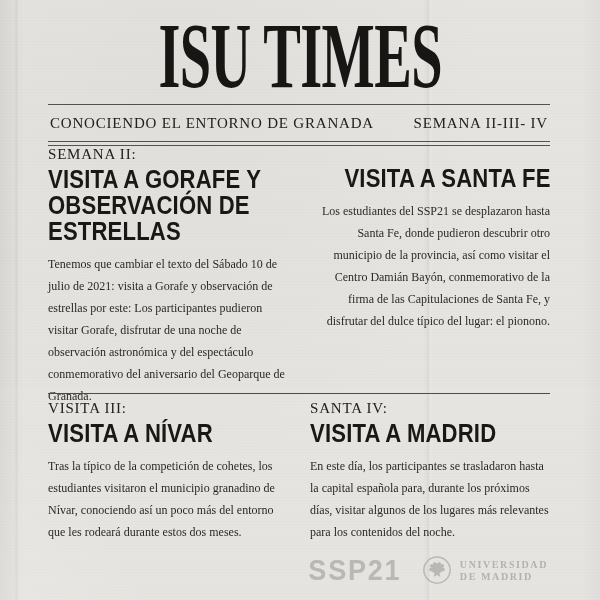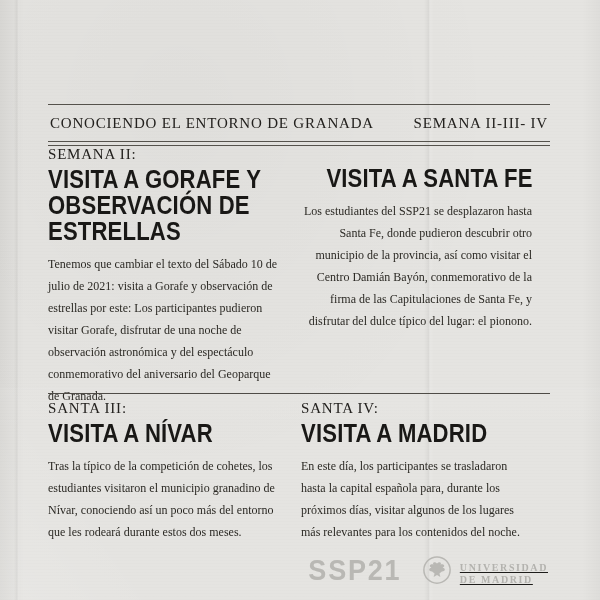--- a/index.html
+++ b/index.html
@@ -36,21 +36,21 @@
     transform:scaleX(0.60);transform-origin:center top;
     white-space:nowrap;
   }
 
   .band{position:absolute;left:48px;right:50px;top:104px;}
   .rule{height:1px;background:#55524c;}
   .band-row{display:flex;justify-content:space-between;align-items:baseline;padding:10px 2px 9px 2px;}
   .band-label{font-size:15px;letter-spacing:0.8px;color:#23211e;}
   .rule-gap{height:3px;}
 
-  .row{position:absolute;left:48px;right:68px;display:flex;gap:22px;}
+  .row{position:absolute;left:48px;right:50px;display:flex;gap:22px;}
   .row-top{top:146px;}
   .row-bottom{top:400px;}
   .col{flex:1 1 0;min-width:0;}
   .pad-top{padding-top:19px;text-align:right;}
 
   .kicker{font-size:15px;letter-spacing:0.8px;color:#23211e;margin:0 0 3px 0;}
   .headline{
     margin:0;
     font-family:"Liberation Sans", sans-serif;
     font-weight:700;font-size:26px;line-height:26px;
@@ -66,37 +66,40 @@
 
   .divider{position:absolute;left:48px;right:50px;top:393px;height:1px;background:#4f4c47;}
 
   .footer{position:absolute;right:52px;bottom:13px;display:flex;align-items:center;gap:20px;}
   .ssp-logo{
     font-family:"Liberation Sans", sans-serif;
     font-weight:700;font-size:30px;letter-spacing:2px;
     color:#b9b8b4;
     transform:scaleX(0.9);transform-origin:right center;
   }
-  .ugr{display:flex;align-items:flex-end;gap:8px;text-decoration:underline;}
+  .ugr{display:flex;align-items:center;gap:8px;}
   .ugr-text{display:flex;flex-direction:column;gap:1px;}
   .ugr-text span{
     font-family:"Liberation Serif", serif;
     font-size:10px;letter-spacing:1.6px;color:#b3b2ae;font-weight:700;
   }
 </style>
 </head>
 <body>
 
 <div class="page">
 
   <div class="crease-v-main"></div>
   <div class="crease-v-left"></div>
   <div class="crease-corner"></div>
   <div class="crease-h"></div>
 
+  <header class="masthead">
+    <h1 class="masthead-title">ISU TIMES</h1>
+  </header>
 
   <div class="band">
     <div class="rule"></div>
     <div class="band-row">
       <span class="band-label">CONOCIENDO EL ENTORNO DE GRANADA</span>
       <span class="band-label">SEMANA II-III- IV</span>
     </div>
     <div class="rule"></div>
     <div class="rule-gap"></div>
     <div class="rule"></div>
@@ -111,21 +114,21 @@
     <section class="col pad-top">
       <h2 class="headline">VISITA A SANTA FE</h2>
       <p class="body-text">Los estudiantes del SSP21 se desplazaron hasta Santa Fe, donde pudieron descubrir otro municipio de la provincia, así como visitar el Centro Damián Bayón, conmemorativo de la firma de las Capitulaciones de Santa Fe, y disfrutar del dulce típico del lugar: el pionono.</p>
     </section>
   </main>
 
   <div class="divider"></div>
 
   <main class="row row-bottom">
     <section class="col">
-      <div class="kicker">SANTA III:</div>
+      <div class="kicker">VISITA III:</div>
       <h2 class="headline">VISITA A NÍVAR</h2>
       <p class="body-text">Tras la típico de la competición de cohetes, los estudiantes visitaron el municipio granadino de Nívar, conociendo así un poco más del entorno que les rodeará durante estos dos meses.</p>
     </section>
     <section class="col">
       <div class="kicker">SANTA IV:</div>
       <h2 class="headline">VISITA A MADRID</h2>
       <p class="body-text">En este día, los participantes se trasladaron hasta la capital española para, durante los próximos días, visitar algunos de los lugares más relevantes para los contenidos del noche.</p>
     </section>
   </main>
 

